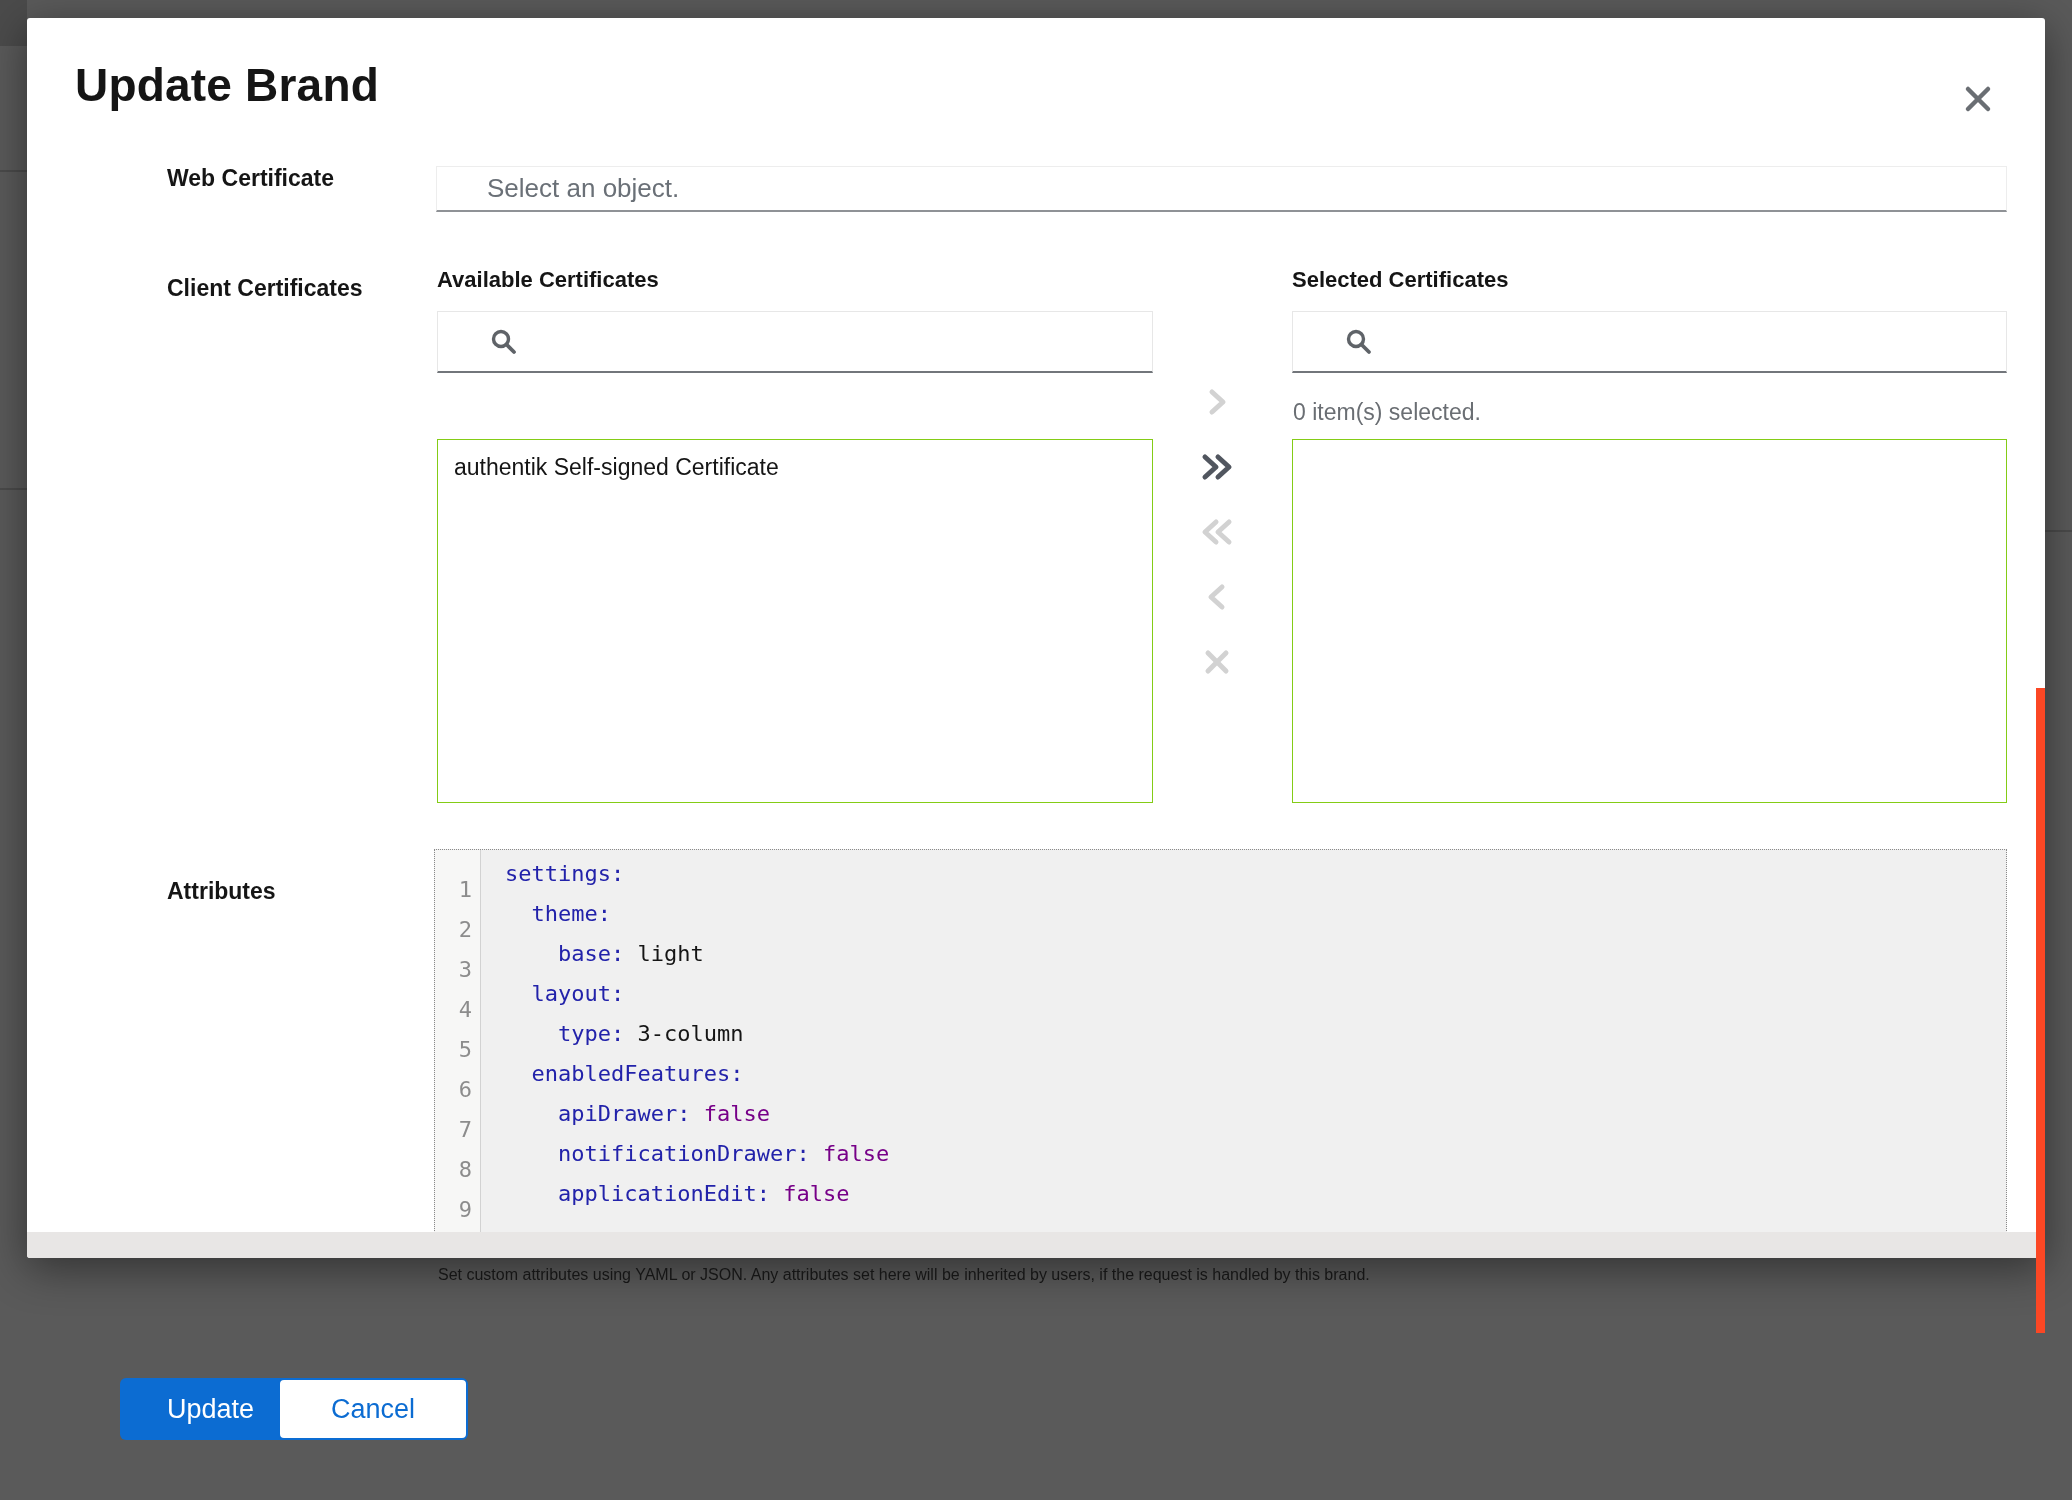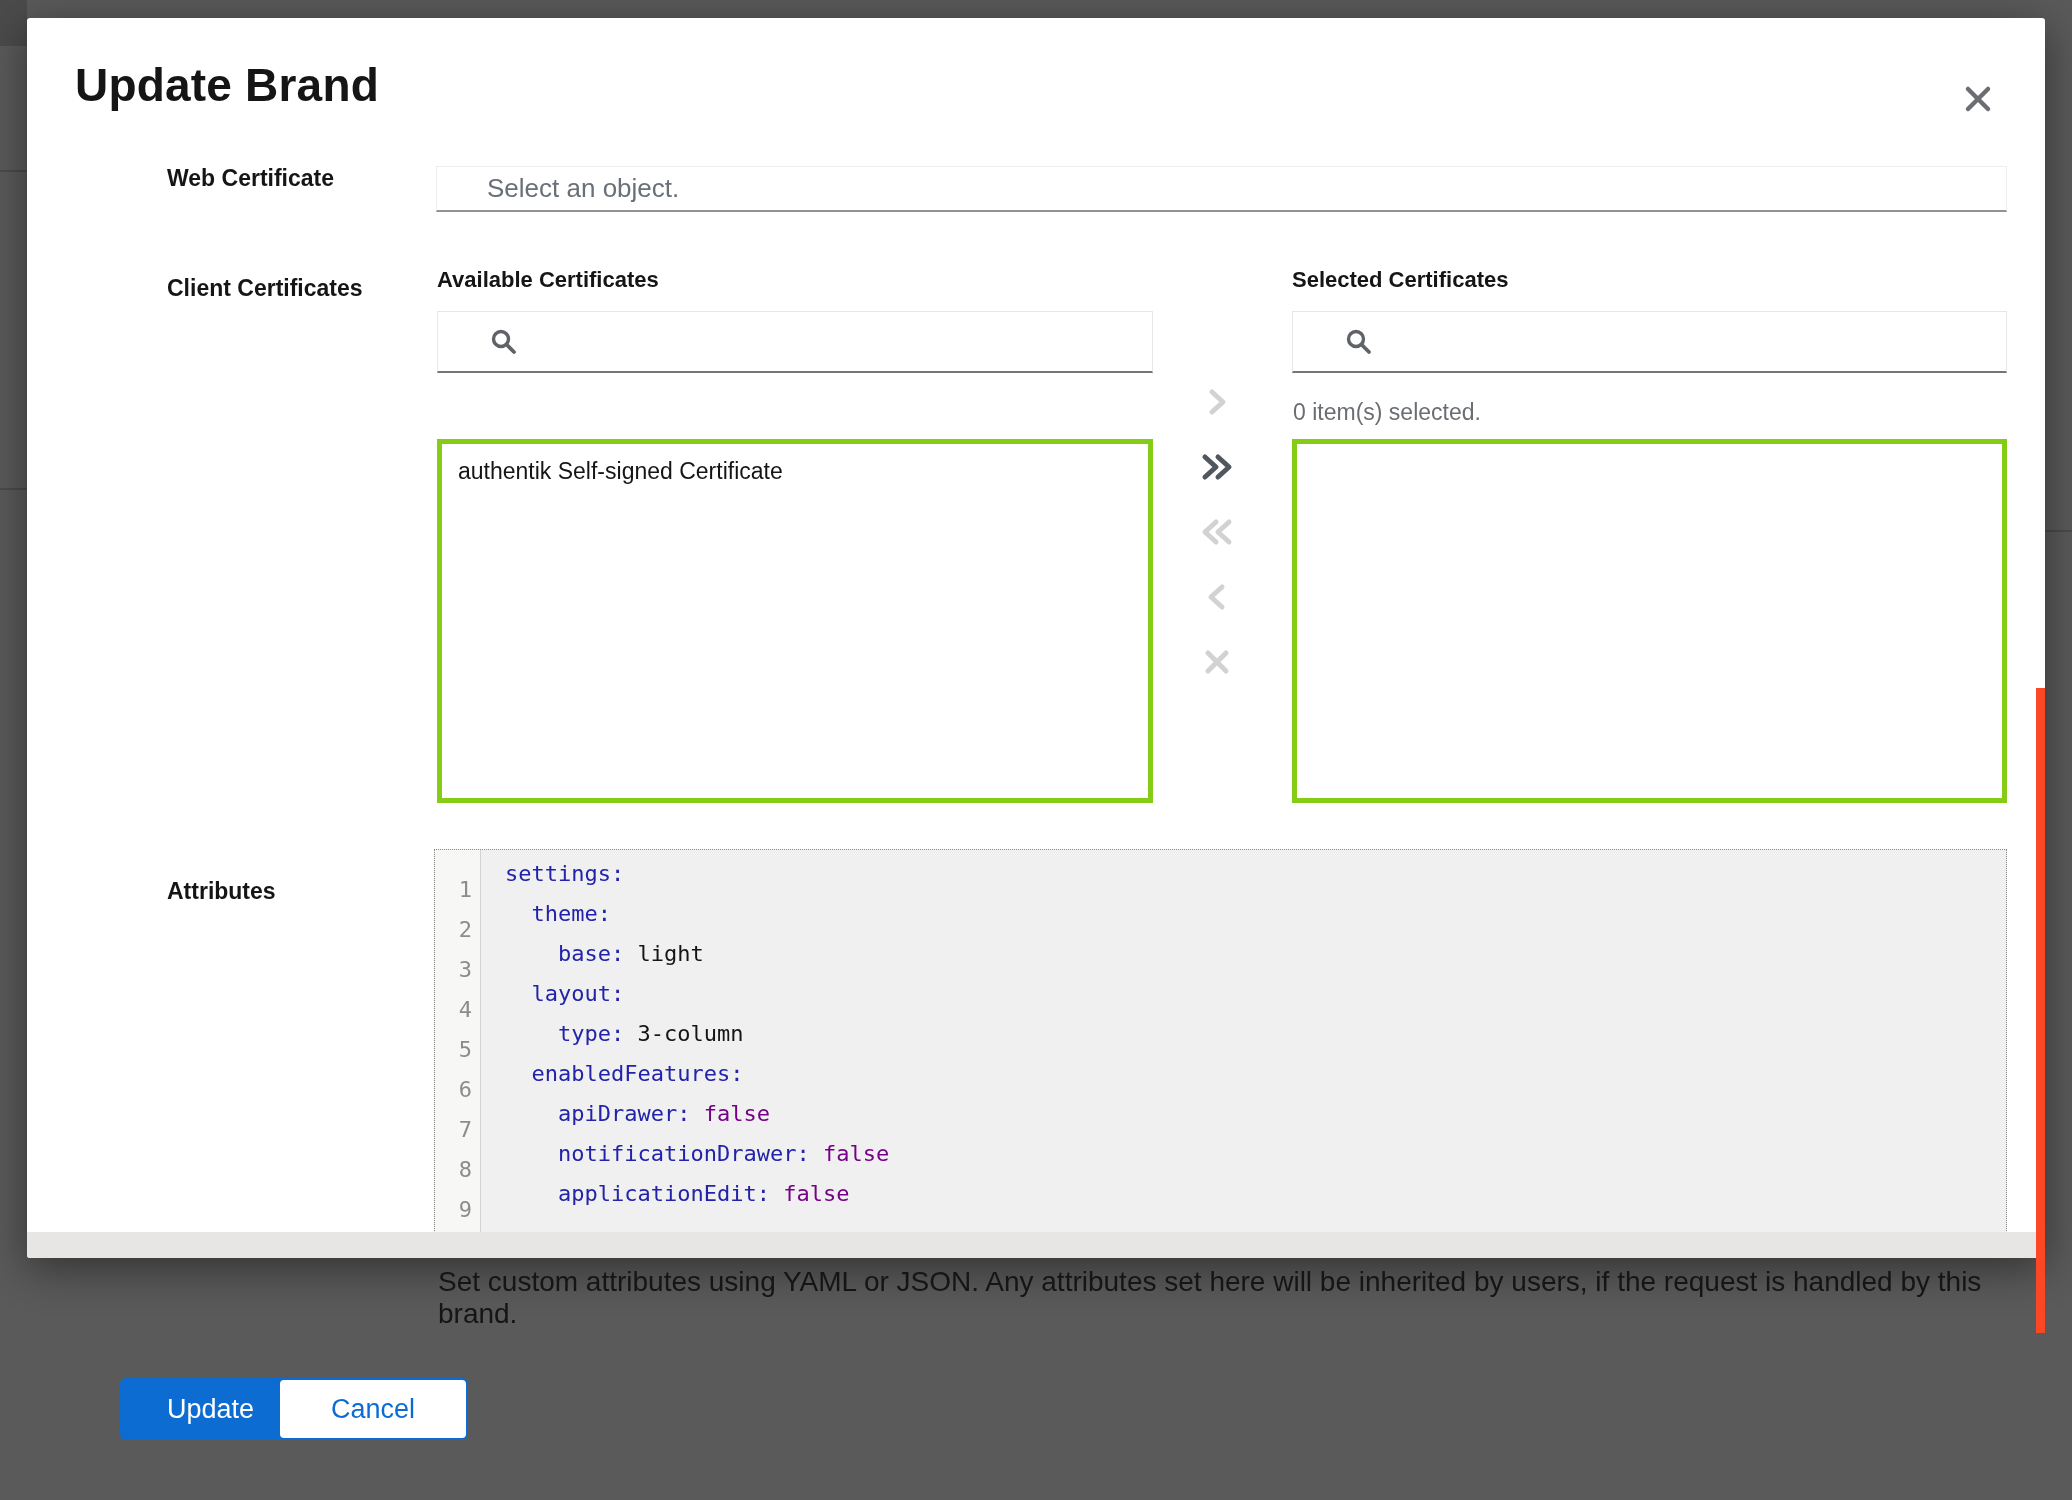--- a/index.html
+++ b/index.html
@@ -76,21 +76,21 @@
     padding:0 12px;min-width:0;
   }
 
   .status-text{
     position:absolute;left:1266px;top:381px;
     font-size:23px;color:#6a6e73;
   }
 
   .dual-list{
     position:absolute;top:421px;height:364px;
-    border:5px solid #84cc16;background:#fff;box-sizing:border-box;
+    border:1px solid #84cc16;background:#fff;box-sizing:border-box;
     overflow:hidden;
   }
   #available-list{left:410px;width:716px;}
   #selected-list{left:1265px;width:715px;}
   .dual-item{
     padding:14px 16px;font-size:23px;color:#151515;cursor:pointer;
   }
 
   .transfer-col{position:absolute;left:1168px;top:362px;width:44px;}
   .transfer-btn{
@@ -116,21 +116,21 @@
     color:#8c8c8c;
   }
   .code-body{flex:1;padding:4px 0 0 8px;overflow:hidden;margin-left:16px;}
   .code-body .cl{height:40px;line-height:40px;white-space:pre;color:#151515;}
   .cm-key{color:#2222aa;}
   .cm-bool{color:#770088;}
   .cm-plain{color:#151515;}
 
   .help-text{
     position:absolute;left:411px;top:1248px;width:1569px;
-    font-size:28px;color:#151515;
+    font-size:16px;color:#151515;
   }
 
   
   .btn{
     position:absolute;top:1360px;height:62px;
     font-family:"Liberation Sans",sans-serif;font-size:27px;
     border-radius:6px;cursor:pointer;display:flex;align-items:center;justify-content:center;
     box-sizing:border-box;
   }
   #update-btn{left:45px;width:181px;background:#0c6cd2;color:#ffffff;border:none;margin-left:48px;}

